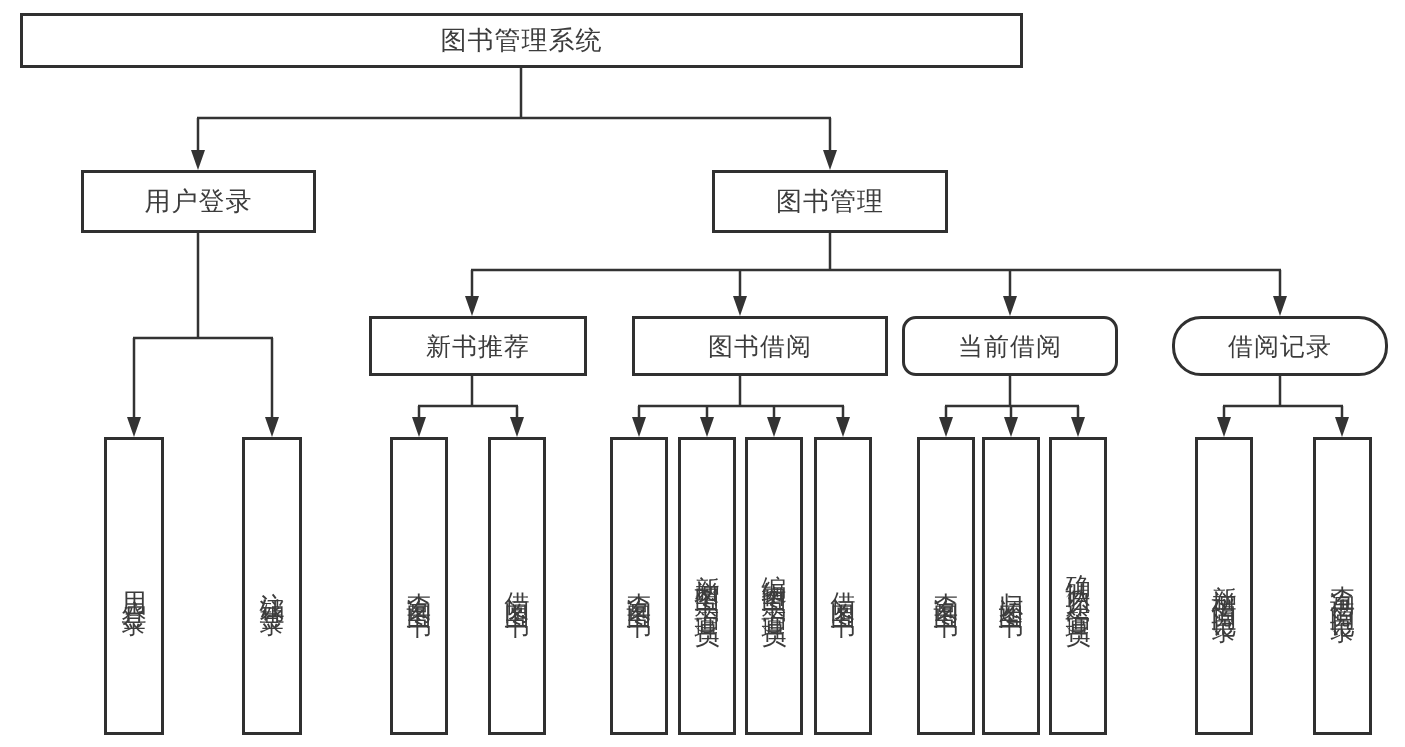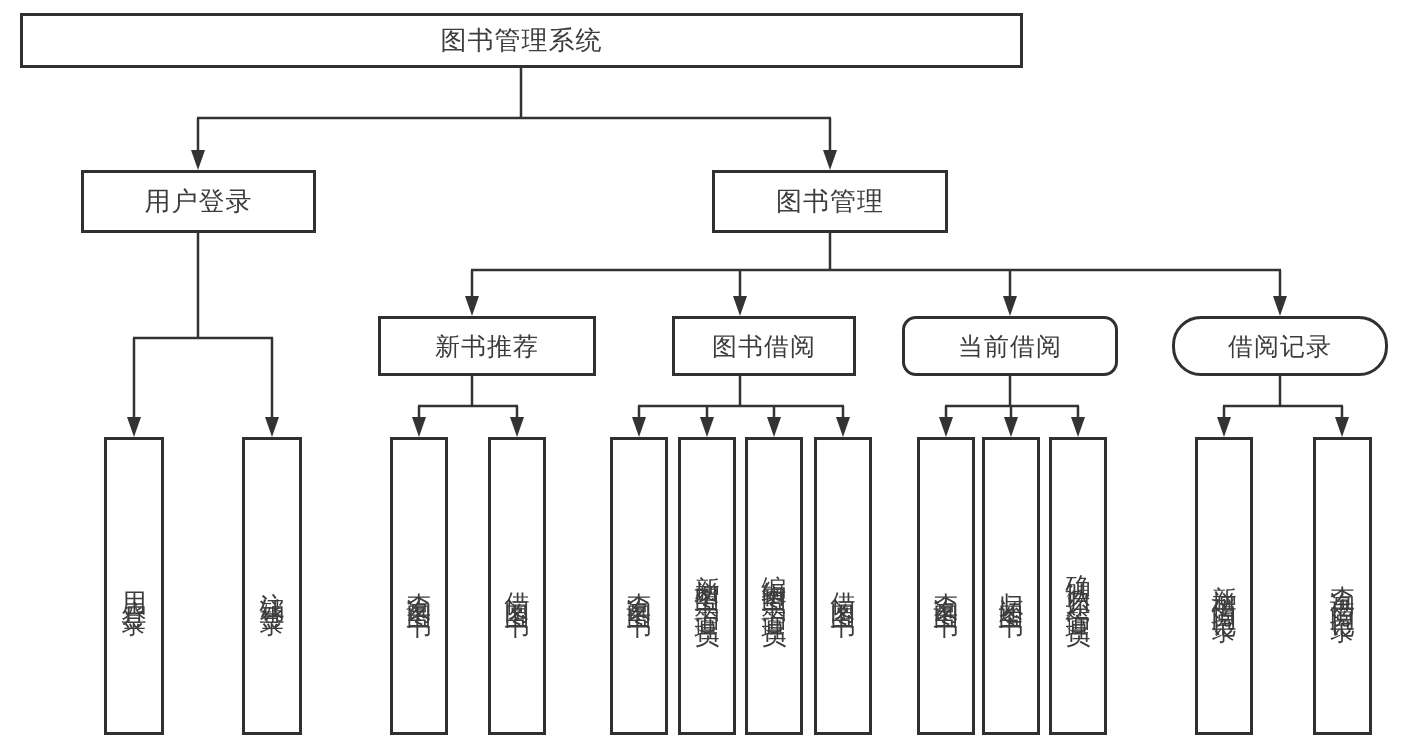--- a/index.html
+++ b/index.html
@@ -30,22 +30,22 @@
     justify-content: center;
     z-index: 1;
     font-size: 26px;
     letter-spacing: 1px;
     white-space: nowrap;
   }
   .node.root    { left: 20px;  top: 13px;  width: 1003px; height: 55px; }
   .node.lvl2-a  { left: 81px;  top: 170px; width: 235px;  height: 63px; }
   .node.lvl2-b  { left: 712px; top: 170px; width: 236px;  height: 63px; }
   .node.lvl3    { top: 316px;  height: 60px; font-size: 25px; }
-  .node.lvl3-a  { left: 378px; width: 218px; }
-  .node.lvl3-b  { left: 632px; width: 184px; margin-left: 40px; }
+  .node.lvl3-a  { left: 369px; width: 218px; }
+  .node.lvl3-b  { left: 632px; width: 256px; }
   .node.lvl3-c  { left: 902px; width: 216px; border-radius: 14px; }
   .node.lvl3-d  { left: 1172px; width: 216px; border-radius: 29px; }
   .leaf {
     position: absolute;
     top: 437px;
     height: 298px;
     background: #ffffff;
     border: 3px solid #303030;
     color: #3c3c3c;
     z-index: 1;

